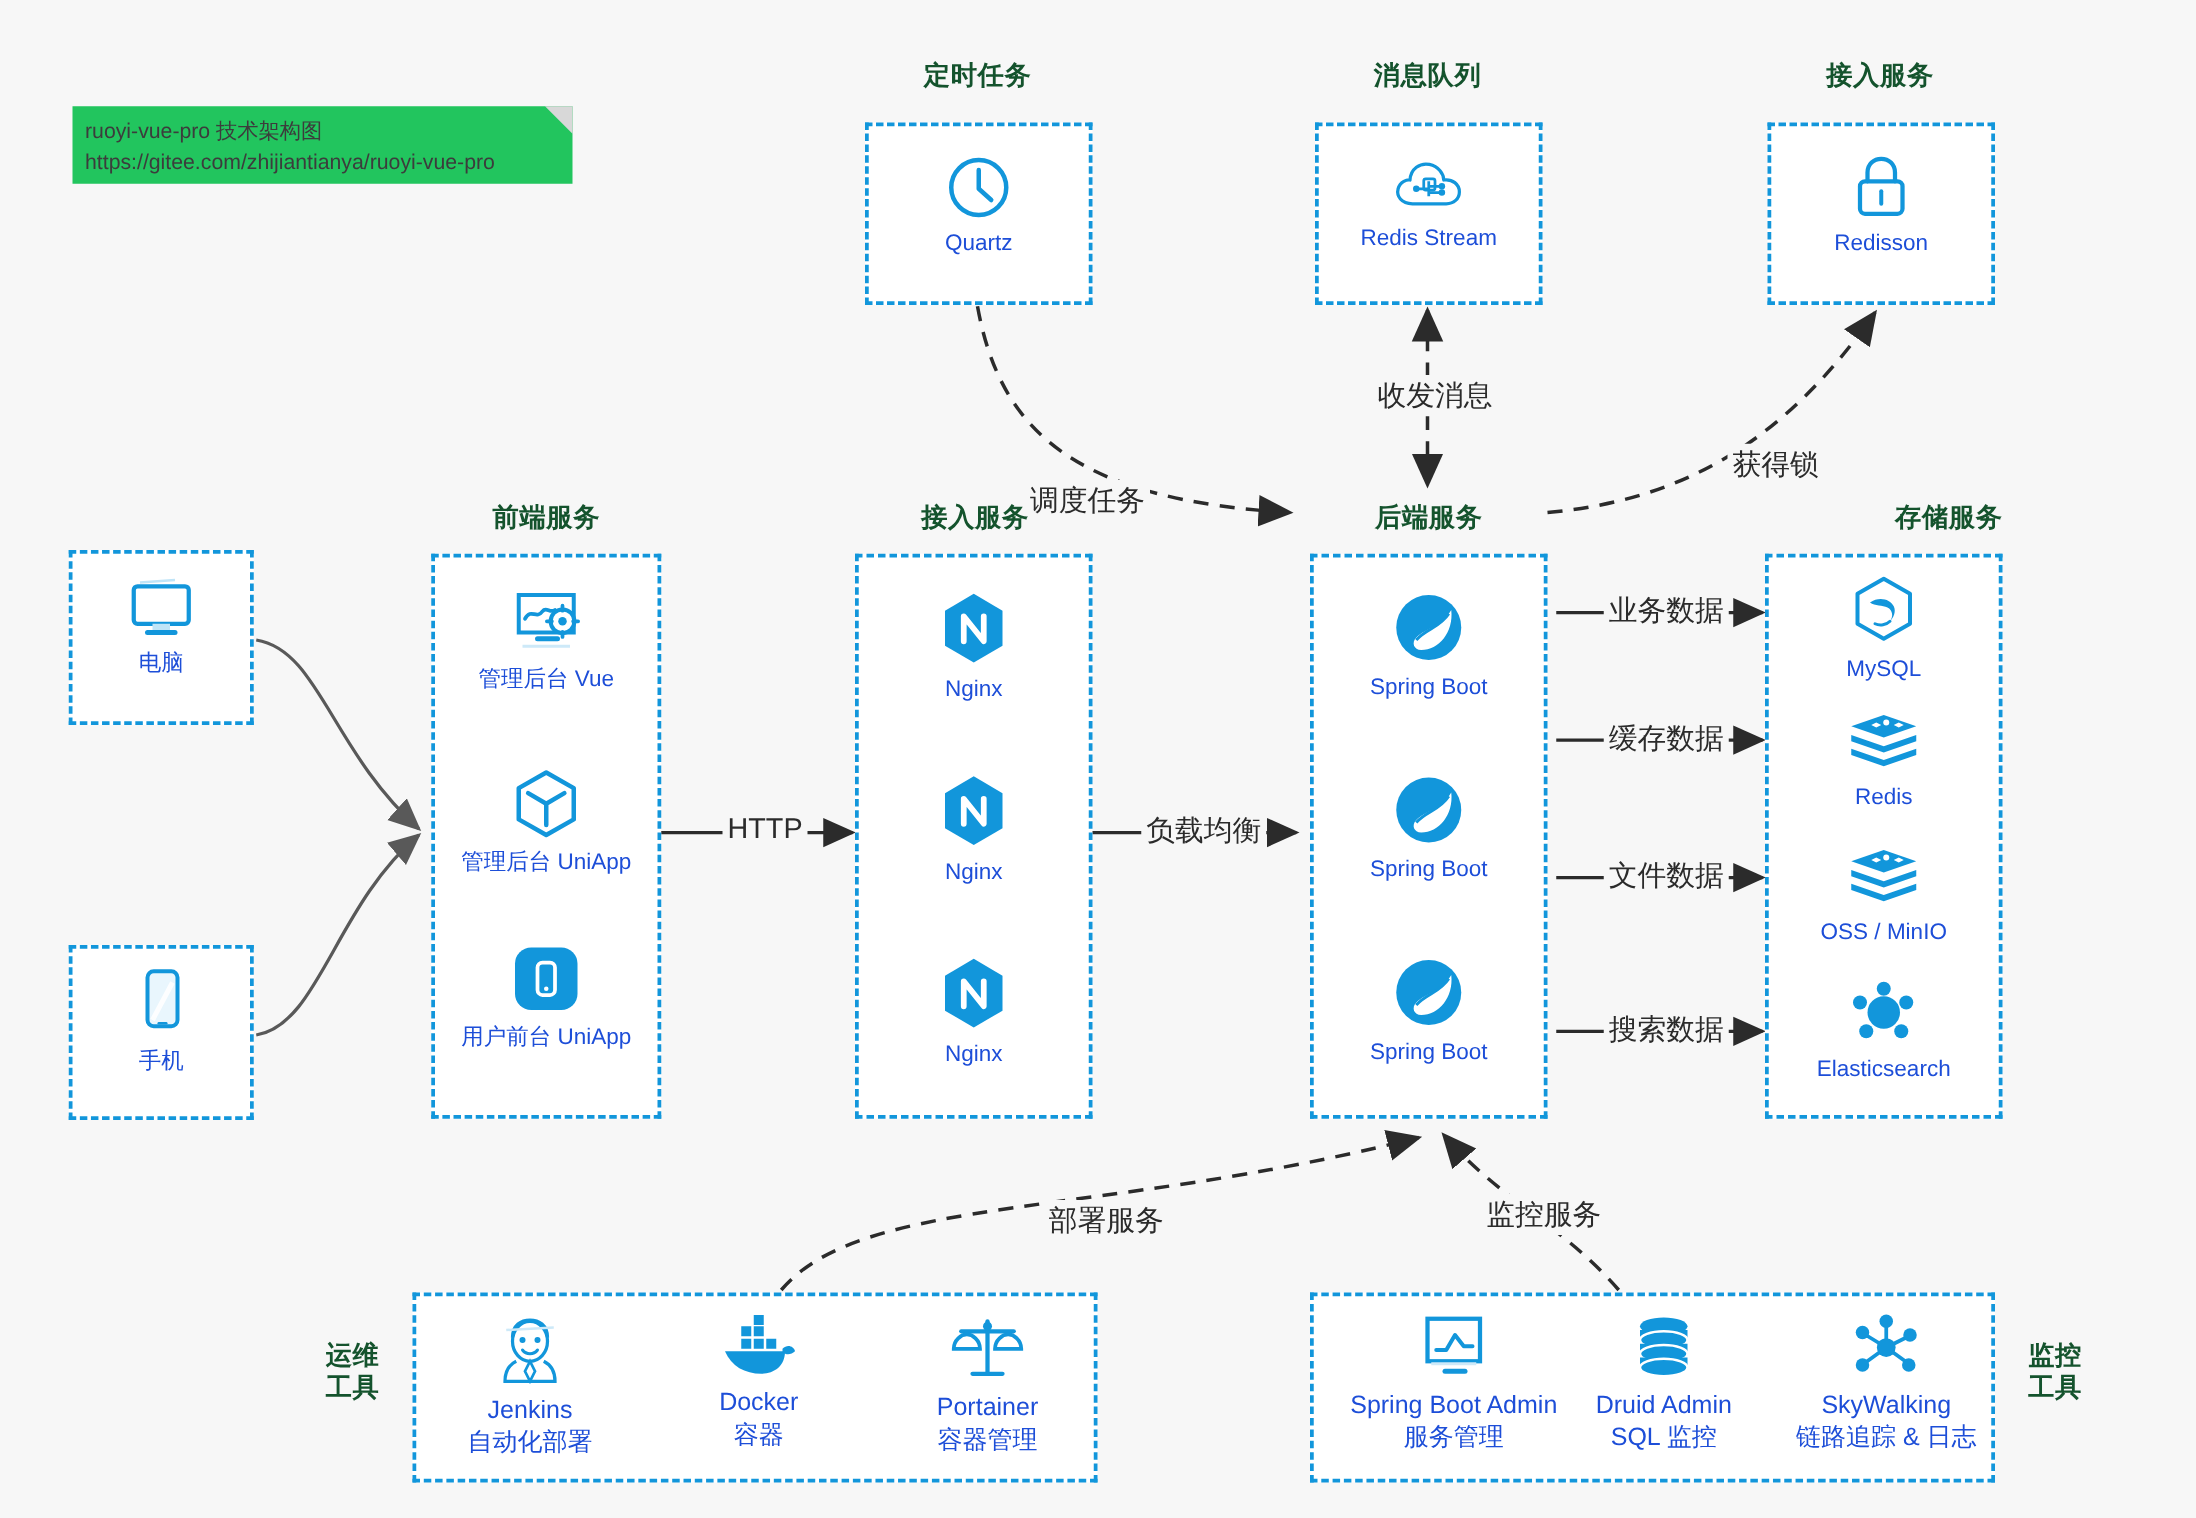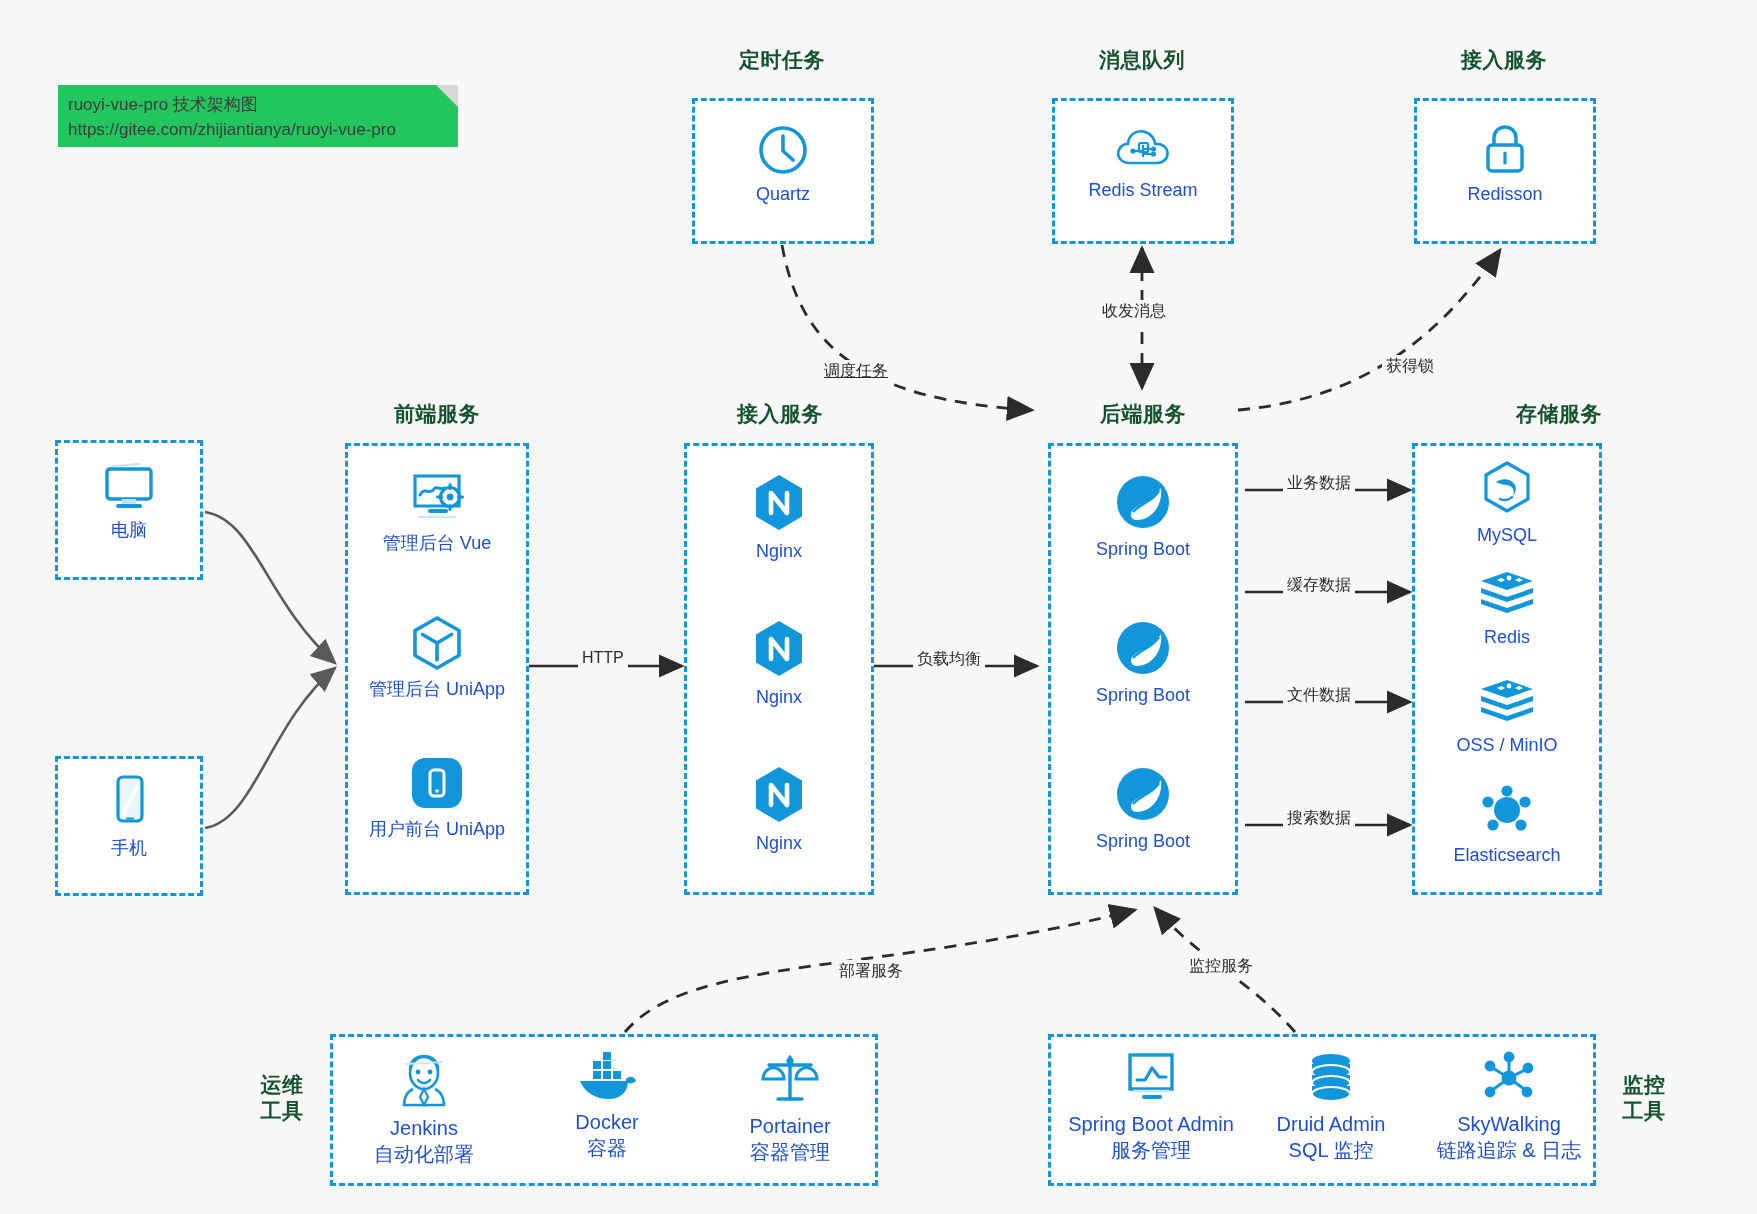--- a/index.html
+++ b/index.html
@@ -45,21 +45,21 @@
   }
   .node .ico{display:block;margin:0 auto 6px auto;}
   .node .lbl{
     font-size:18px;color:#1d4ed8;line-height:1.3;white-space:pre-line;
   }
   .node .lbl.small{font-size:20px;}
 
   
   .echip{
     position:absolute;background:#f7f7f7;padding:1px 4px;
-    font-size:16px;color:#2b2b2b;white-space:nowrap;
+    font-size:23px;color:#2b2b2b;white-space:nowrap;
   }
 </style>
 </head>
 <body>
 
 <div class="canvas">
 
   <svg class="edges" viewBox="0 0 1757 1214">
     <defs>
       <marker id="ahDark" markerWidth="11" markerHeight="11" refX="9" refY="5.5" orient="auto">
@@ -136,21 +136,21 @@
     <div class="node" style="top:22px;">
       <svg class="ico" width="50" height="54" viewBox="0 0 50 54">
         <path d="M14 22 L14 15 C14 8.5 19 4 25 4 C31 4 36 8.5 36 15 L36 22" fill="none" stroke="#1296db" stroke-width="3.4" stroke-linecap="round"></path>
         <rect x="8" y="22" width="34" height="26" rx="4" fill="none" stroke="#1296db" stroke-width="3.4"></rect>
         <path d="M25 30 L25 40" stroke="#1296db" stroke-width="3.2" stroke-linecap="round"></path>
       </svg>
       <div class="lbl">Redisson</div>
     </div>
   </div>
 
-  <div class="echip" style="left:820px;top:360px;text-decoration:underline;">调度任务</div>
+  <div class="echip" style="left:820px;top:384px;">调度任务</div>
   <div class="echip" style="left:1098px;top:300px;">收发消息</div>
   <div class="echip" style="left:1382px;top:355px;">获得锁</div>
 
   <div class="dbox" style="left:55px;top:440px;width:148px;height:140px;">
     <div class="node" style="top:16px;">
       <svg class="ico" width="58" height="54" viewBox="0 0 58 54">
         <rect x="7" y="10" width="44" height="30" rx="3" fill="none" stroke="#1296db" stroke-width="3.4"></rect>
         <rect x="22" y="40" width="14" height="6" fill="#bfe4f7"></rect>
         <rect x="16" y="45" width="26" height="4" rx="2" fill="#1296db"></rect>
         <path d="M12 7 L40 5" stroke="#bfe4f7" stroke-width="2"></path>
@@ -359,21 +359,21 @@
         <path d="M3 28 C3 21 9 16.5 13.5 16.5 C18 16.5 24 21 24 28 Z" fill="none" stroke="#1296db" stroke-width="3"></path>
         <path d="M36 28 C36 21 42 16.5 46.5 16.5 C51 16.5 57 21 57 28 Z" fill="none" stroke="#1296db" stroke-width="3"></path>
         <circle cx="30" cy="10" r="3.6" fill="#1296db"></circle>
       </svg>
       <div class="lbl small">Portainer
 容器管理</div>
     </div>
   </div>
 
   <div class="dbox" style="left:1048px;top:1034px;width:548px;height:152px;">
-    <div class="node" style="left:0;width:200px;top:14px;text-align:center;">
+    <div class="node" style="left:12px;width:200px;top:14px;text-align:center;">
       <svg class="ico" width="58" height="54" viewBox="0 0 58 54">
         <rect x="8" y="4" width="42" height="34" fill="none" stroke="#1296db" stroke-width="3.4"></rect>
         <path d="M15 29 L23 29 L30 17 L37 26 L44 26" fill="none" stroke="#1296db" stroke-width="3.2" stroke-linecap="round" stroke-linejoin="round"></path>
         <rect x="20" y="44" width="20" height="4" rx="2" fill="#1296db"></rect>
         <path d="M11 40 H47" stroke="#cde9f8" stroke-width="2.4"></path>
       </svg>
       <div class="lbl small">Spring Boot Admin
 服务管理</div>
     </div>
 

